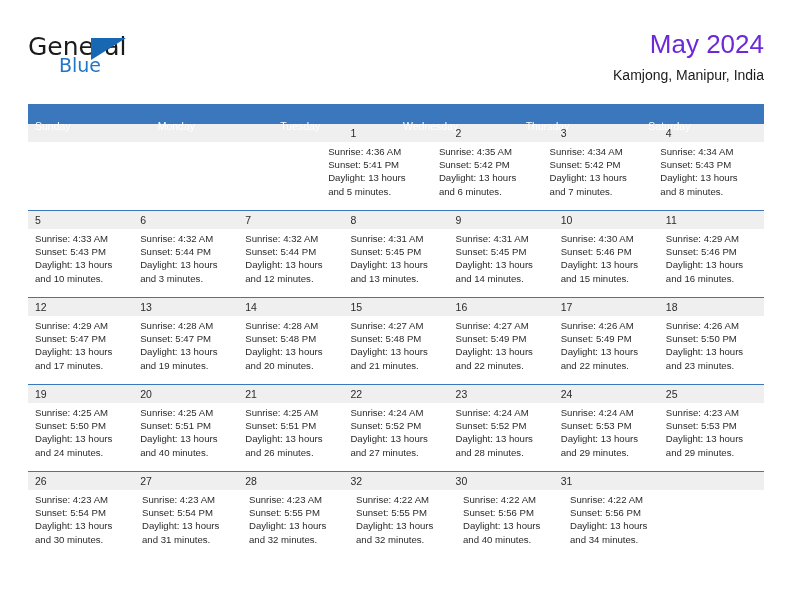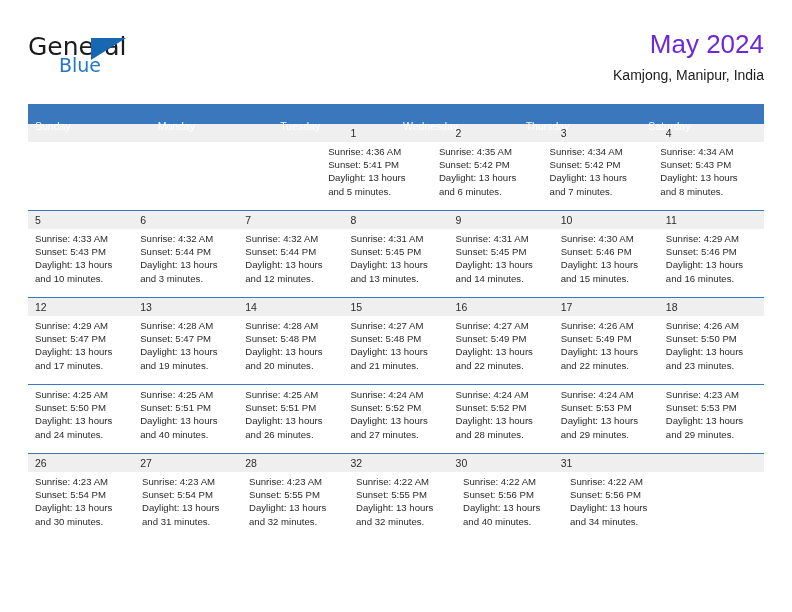--- a/index.html
+++ b/index.html
@@ -335,20 +335,29 @@
             </div>
             <div class="info-cell">
               <div class="info-line">Sunrise: 4:26 AM</div>
               <div class="info-line">Sunset: 5:50 PM</div>
               <div class="info-line">Daylight: 13 hours</div>
               <div class="info-line">and 23 minutes.</div>
             </div>
           </div>
         </div>
         <div class="week">
+          <div class="week-numbers">
+            <div class="num-cell">19</div>
+            <div class="num-cell">20</div>
+            <div class="num-cell">21</div>
+            <div class="num-cell">22</div>
+            <div class="num-cell">23</div>
+            <div class="num-cell">24</div>
+            <div class="num-cell">25</div>
+          </div>
           <div class="week-body">
             <div class="info-cell">
               <div class="info-line">Sunrise: 4:25 AM</div>
               <div class="info-line">Sunset: 5:50 PM</div>
               <div class="info-line">Daylight: 13 hours</div>
               <div class="info-line">and 24 minutes.</div>
             </div>
             <div class="info-cell">
               <div class="info-line">Sunrise: 4:25 AM</div>
               <div class="info-line">Sunset: 5:51 PM</div>

